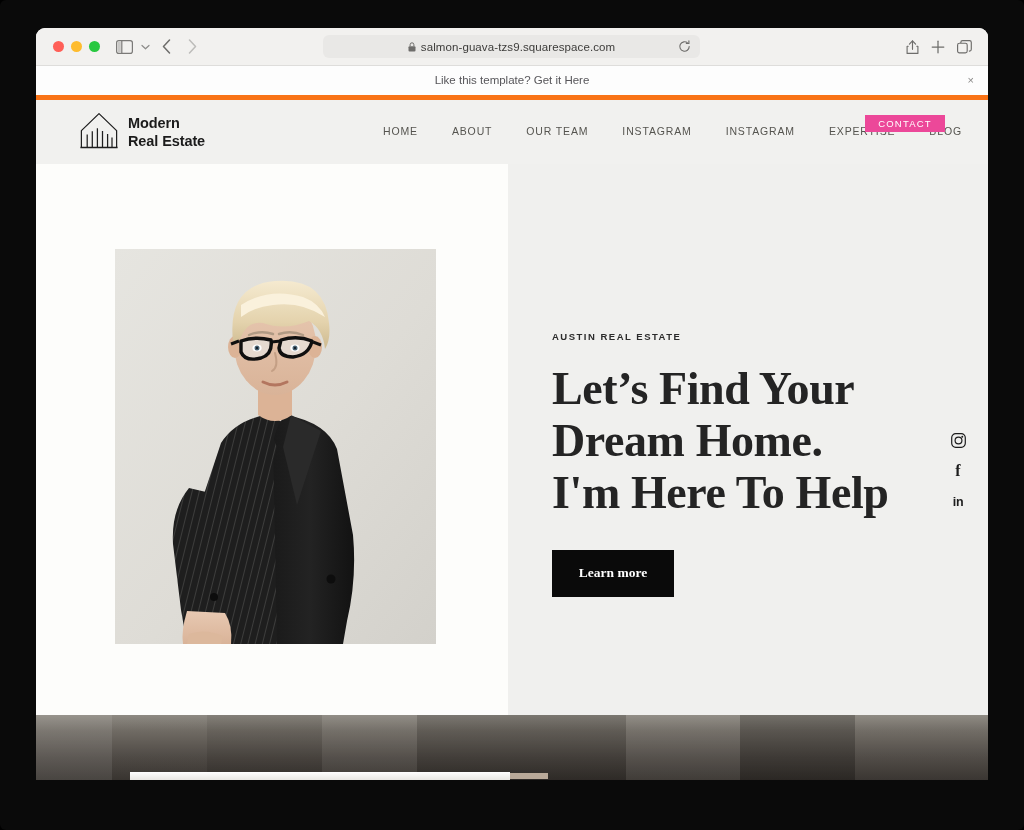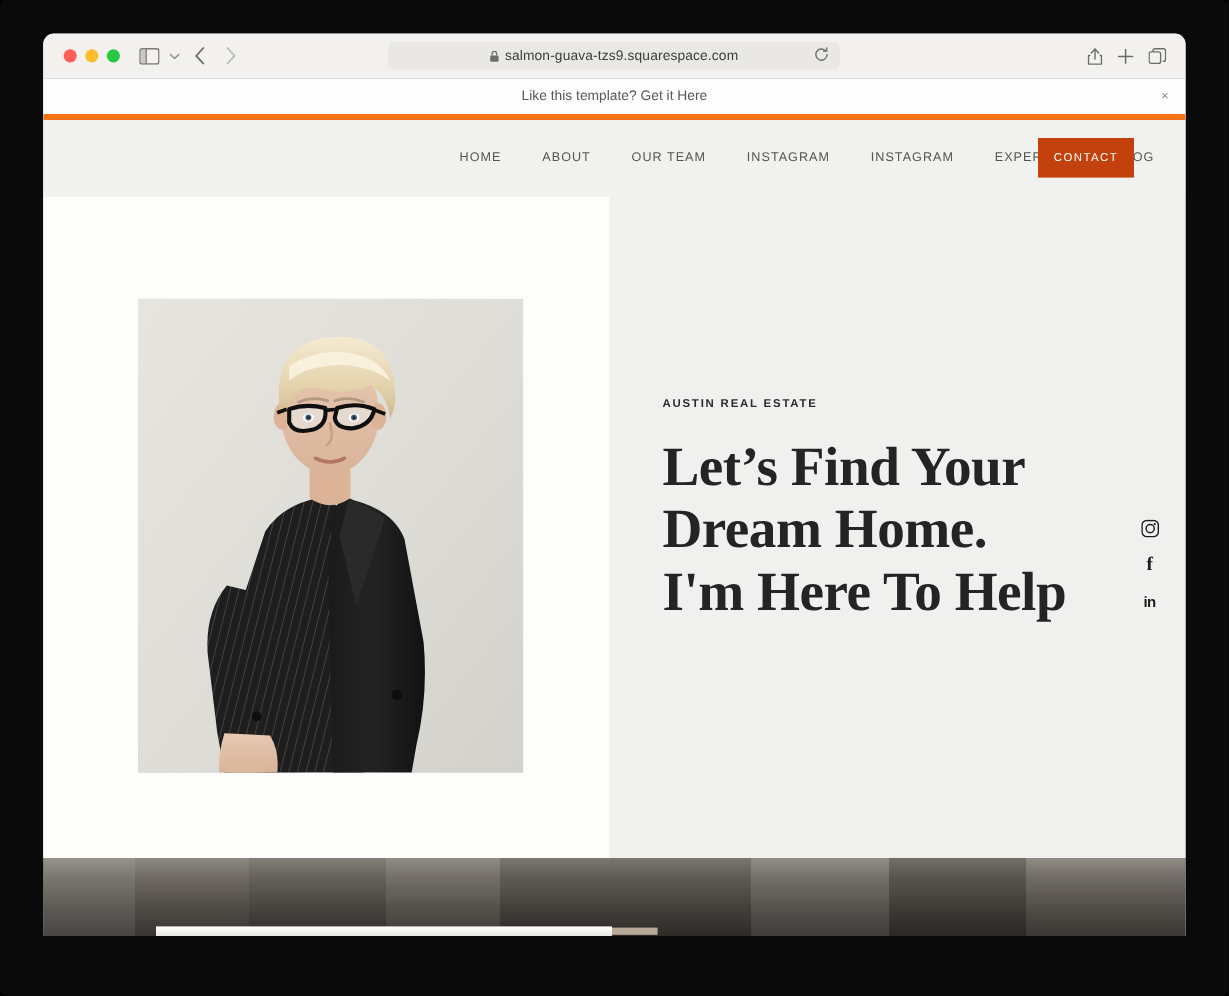--- a/index.html
+++ b/index.html
@@ -149,22 +149,22 @@
     font-size: 10.5px;
     letter-spacing: 0.85px;
     color: #55544f;
     text-decoration: none;
     padding: 0 17px;
     white-space: nowrap;
   }
   #contact-btn {
     position: absolute;
     left: 829px; top: 15px;
-    width: 80px; height: 33px;
-    background: #c2410c;
+    width: 80px; height: 17px;
+    background: #ec4899;
     color: #ffffff;
     font-size: 9.5px;
     letter-spacing: 1.2px;
     display: flex;
     align-items: center;
     justify-content: center;
     cursor: pointer;
   }
 
   
@@ -372,20 +372,36 @@
         </svg>
       </div>
     </div>
 
     <div id="promo">
       <div id="promo-text">Like this template? Get it Here</div>
       <div id="promo-close">×</div>
     </div>
 
     <div id="site-header">
+      <div id="logo">
+        <span>
+          <svg width="38" height="39" viewBox="0 0 38 39" fill="none" stroke="#1f1f1f" stroke-width="1.25" stroke-linejoin="round">
+            <path d="M1.4 36.2 L1.4 19.6 L19 2.6 L36.6 19.6 L36.6 36.2"></path>
+            <line x1="0.4" y1="36.6" x2="37.6" y2="36.6" stroke-width="1.5"></line>
+            <line x1="7.2" y1="23.4" x2="7.2" y2="36.2"></line>
+            <line x1="12.3" y1="20.2" x2="12.3" y2="36.2"></line>
+            <line x1="17.4" y1="17.2" x2="17.4" y2="36.2"></line>
+            <line x1="22.5" y1="20.0" x2="22.5" y2="36.2"></line>
+            <line x1="27.6" y1="23.0" x2="27.6" y2="36.2"></line>
+            <line x1="32.0" y1="26.4" x2="32.0" y2="36.2"></line>
+          </svg>
+        </span>
+        <span id="logo-text">Modern
+Real Estate</span>
+      </div>
 
       <nav id="main-nav">
         <a href="#">HOME</a>
         <a href="#">ABOUT</a>
         <a href="#">OUR TEAM</a>
         <a href="#">INSTAGRAM</a>
         <a href="#">INSTAGRAM</a>
         <a href="#">EXPERTISE</a>
         <a href="#">BLOG</a>
       </nav>
@@ -478,20 +494,21 @@
           </svg>
         </div>
       </div>
 
       <div id="hero-right">
         <div id="hero-copy">
           <div id="eyebrow">AUSTIN REAL ESTATE</div>
           <h1 id="headline">Let’s Find Your
 Dream Home.
 I'm Here To Help</h1>
+          <div id="learn-more">Learn more</div>
         </div>
 
         <div id="social-rail">
           <span class="soc">
             <svg width="15" height="15" viewBox="0 0 15 15" fill="none" stroke="#1d1d1d" stroke-width="1.2">
               <rect x="0.7" y="0.7" width="13.6" height="13.6" rx="4"></rect>
               <circle cx="7.5" cy="7.5" r="3.4"></circle>
               <circle cx="11.3" cy="3.7" r="0.95" fill="#1d1d1d" stroke="none"></circle>
             </svg>
           </span>

